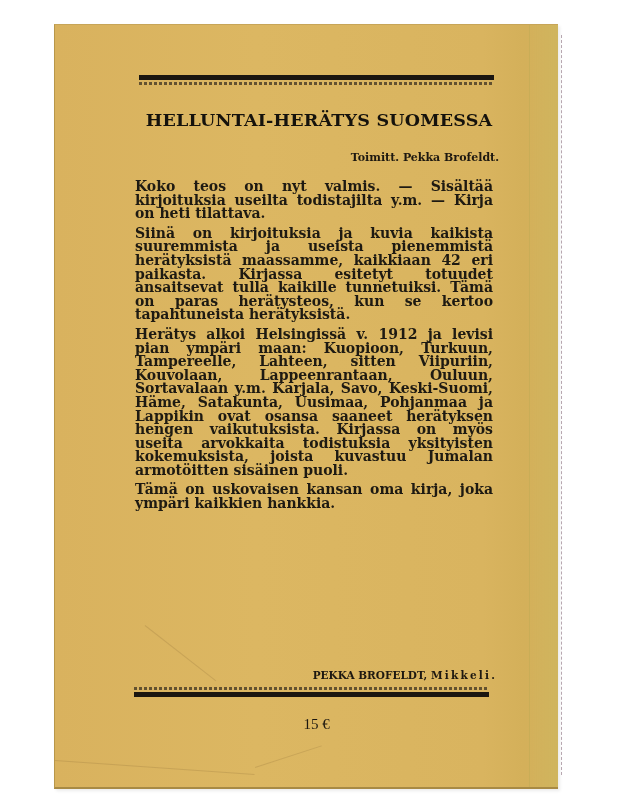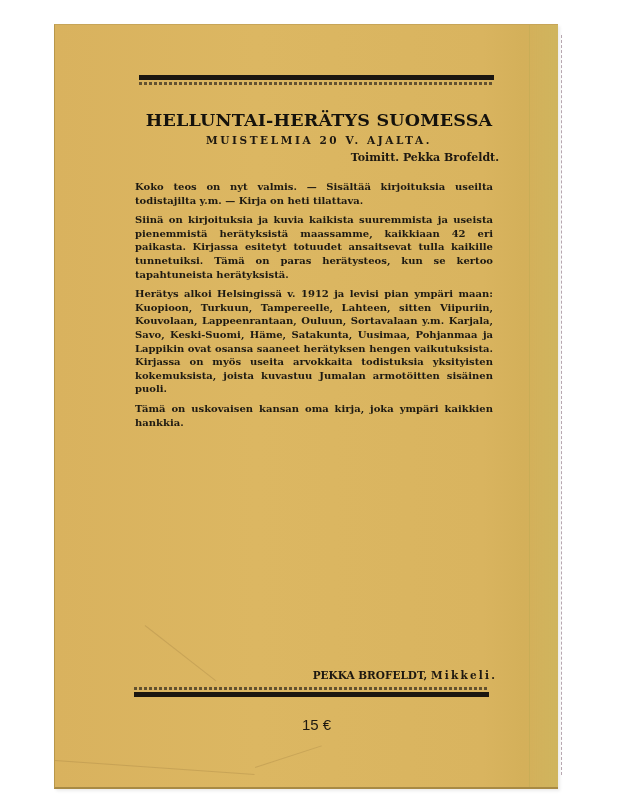--- a/index.html
+++ b/index.html
@@ -102,21 +102,21 @@
       font-size: 11px;
       color: #1d1810;
       white-space: nowrap;
     }
     .body-text {
       position: absolute;
       left: 80px;
       top: 155px;
       width: 358px;
       font-family: "DejaVu Serif", serif;
-      font-size: 10px;
+      font-size: 14px;
       line-height: 13.6px;
       color: #1e1a12;
       text-align: justify;
     }
     .body-text p {
       margin: 0 0 6px 0;
       font-weight: bold;
     }
     .body-text p.bold {
       font-weight: bold;
@@ -133,21 +133,21 @@
     .publisher .city {
       letter-spacing: 2.2px;
       text-align: center;
     }
     .price {
       position: absolute;
       left: 84px;
       top: 691px;
       width: 355px;
       text-align: center;
-      font-family: Liberation Sans, sans-serif;
+      font-family: Liberation Serif, serif;
       font-size: 15px;
       color: #1d1810;
     }
     .crease {
       position: absolute;
       border-top: 1px solid rgba(150,120,60,0.28);
       transform-origin: left center;
     }
   </style>
 </head>
@@ -160,21 +160,20 @@
   <div class="crease" style="left:90px; top:600px; width:90px; transform: rotate(38deg);"></div>
   <div class="crease" style="left:0px; top:735px; width:200px; transform: rotate(4deg);"></div>
   <div class="crease" style="left:200px; top:742px; width:70px; transform: rotate(-18deg);"></div>
 
   <div class="rule-wrap top-rule">
     <div class="rule-thick"></div>
     <div class="rule-wavy"></div>
   </div>
 
   <div class="title">HELLUNTAI-HERÄTYS SUOMESSA</div>
-  <div class="subtitle">MUISTELMIA 20 V. AJALTA.</div>
   <div class="editor">Toimitt. Pekka Brofeldt.</div>
 
   <div class="body-text">
     <p class="bold">Koko teos on nyt valmis. — Sisältää kirjoituksia useilta todistajilta y.m. — Kirja on heti tilattava.</p>
     <p>Siinä on kirjoituksia ja kuvia kaikista suuremmista ja useista pienemmistä herätyksistä maassamme, kaikkiaan 42 eri paikasta. Kirjassa esitetyt totuudet ansaitsevat tulla kaikille tunnetuiksi. Tämä on paras herätysteos, kun se kertoo tapahtuneista herätyksistä.</p>
     <p class="bold">Herätys alkoi Helsingissä v. 1912 ja levisi pian ympäri maan: Kuopioon, Turkuun, Tampereelle, Lahteen, sitten Viipuriin, Kouvolaan, Lappeenrantaan, Ouluun, Sortavalaan y.m. Karjala, Savo, Keski-Suomi, Häme, Satakunta, Uusimaa, Pohjanmaa ja Lappikin ovat osansa saaneet herätyksen hengen vaikutuksista. Kirjassa on myös useita arvokkaita todistuksia yksityisten kokemuksista, joista kuvastuu Jumalan armotöitten sisäinen puoli.</p>
     <p class="bold">Tämä on uskovaisen kansan oma kirja, joka ympäri kaikkien hankkia.</p>
   </div>
 
   <div class="publisher">

